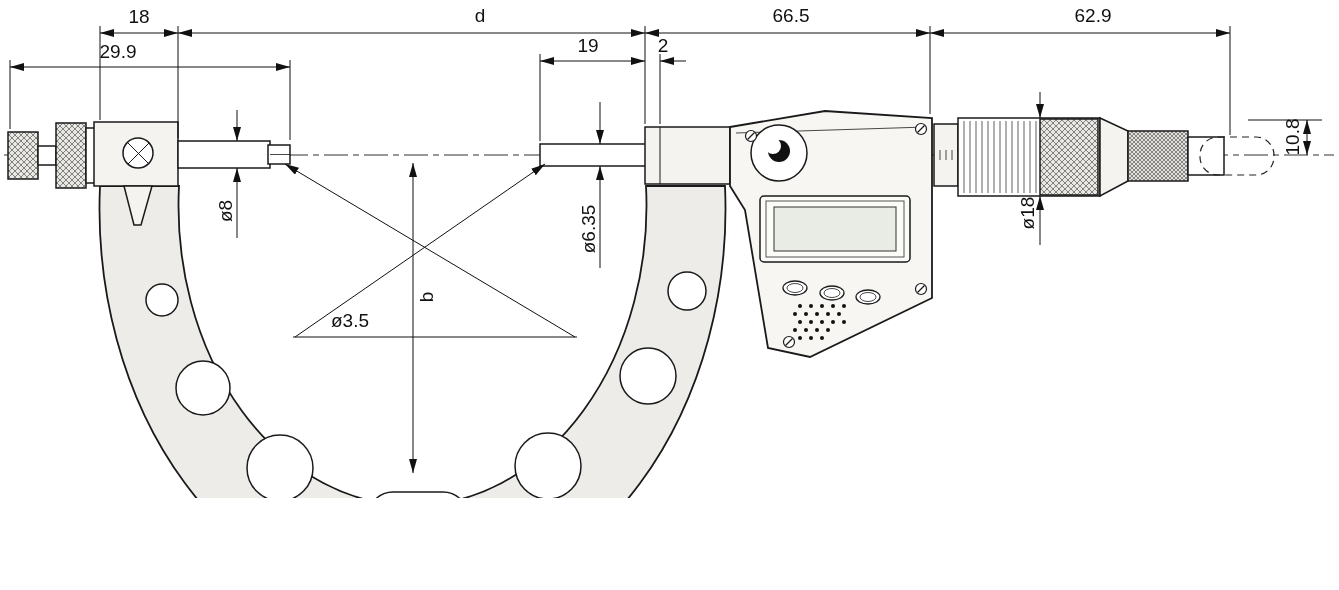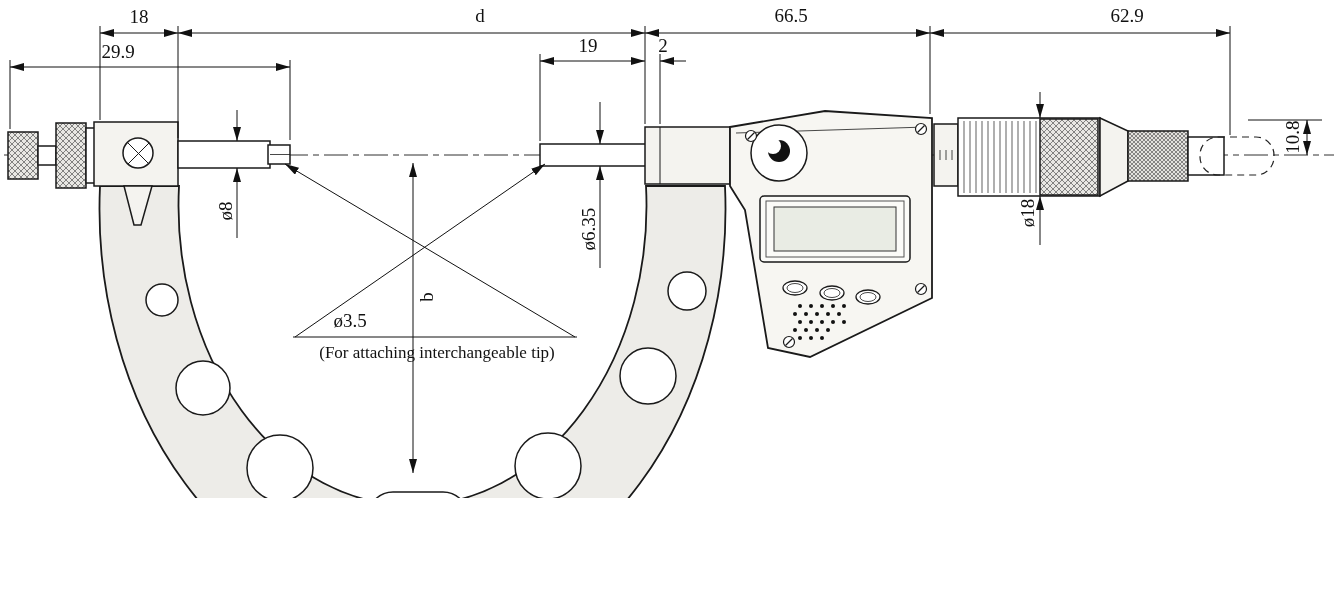--- a/index.html
+++ b/index.html
@@ -1,17 +1,17 @@
 <!DOCTYPE html>
 <html><head>
 <meta charset="utf-8">
 <style>
   html,body{margin:0;padding:0;background:#ffffff;}
   .stage{position:relative;width:1339px;height:498px;background:#ffffff;overflow:hidden;
-         font-family:Liberation Serif, serif;}
+         font-family:Liberation Sans, sans-serif;}
   .stage svg{position:absolute;left:0;top:0;}
   .dim-label{position:absolute;transform:translate(-50%,-50%);font-size:19px;color:#111;
              white-space:nowrap;line-height:1;}
   .dim-label.rot{transform:translate(-50%,-50%) rotate(-90deg);}
   .dim-label.note{font-size:17px;}
 </style>
 </head>
 <body>
 
 <div class="stage">
@@ -188,24 +188,23 @@
 
       <path d="M 285 164 L 575 337" marker-start="url(#arr)"></path>
       <path d="M 545 164 L 295 337" marker-start="url(#arr)"></path>
       <line x1="293" y1="337" x2="577" y2="337"></line>
     </g>
   </svg>
 
   <div class="dim-label" style="left:139px;top:16px">18</div>
   <div class="dim-label" style="left:480px;top:15px">d</div>
   <div class="dim-label" style="left:791px;top:15px">66.5</div>
-  <div class="dim-label" style="left:1127px;top:15px">62.9</div>
+  <div class="dim-label" style="left:1093px;top:15px">62.9</div>
   <div class="dim-label" style="left:118px;top:51px">29.9</div>
   <div class="dim-label" style="left:588px;top:45px">19</div>
   <div class="dim-label" style="left:663px;top:45px">2</div>
   <div class="dim-label rot" style="left:225px;top:211px">ø8</div>
   <div class="dim-label rot" style="left:588px;top:229px">ø6.35</div>
   <div class="dim-label rot" style="left:1027px;top:213px">ø18</div>
   <div class="dim-label rot" style="left:1292px;top:137px">10.8</div>
   <div class="dim-label rot" style="left:426px;top:297px">b</div>
   <div class="dim-label" style="left:350px;top:320px">ø3.5</div>
-  <div class="dim-label note" style="left:437px;top:352px">(For attaching interchangeable tip)</div>
 </div>
 
 </body></html>

